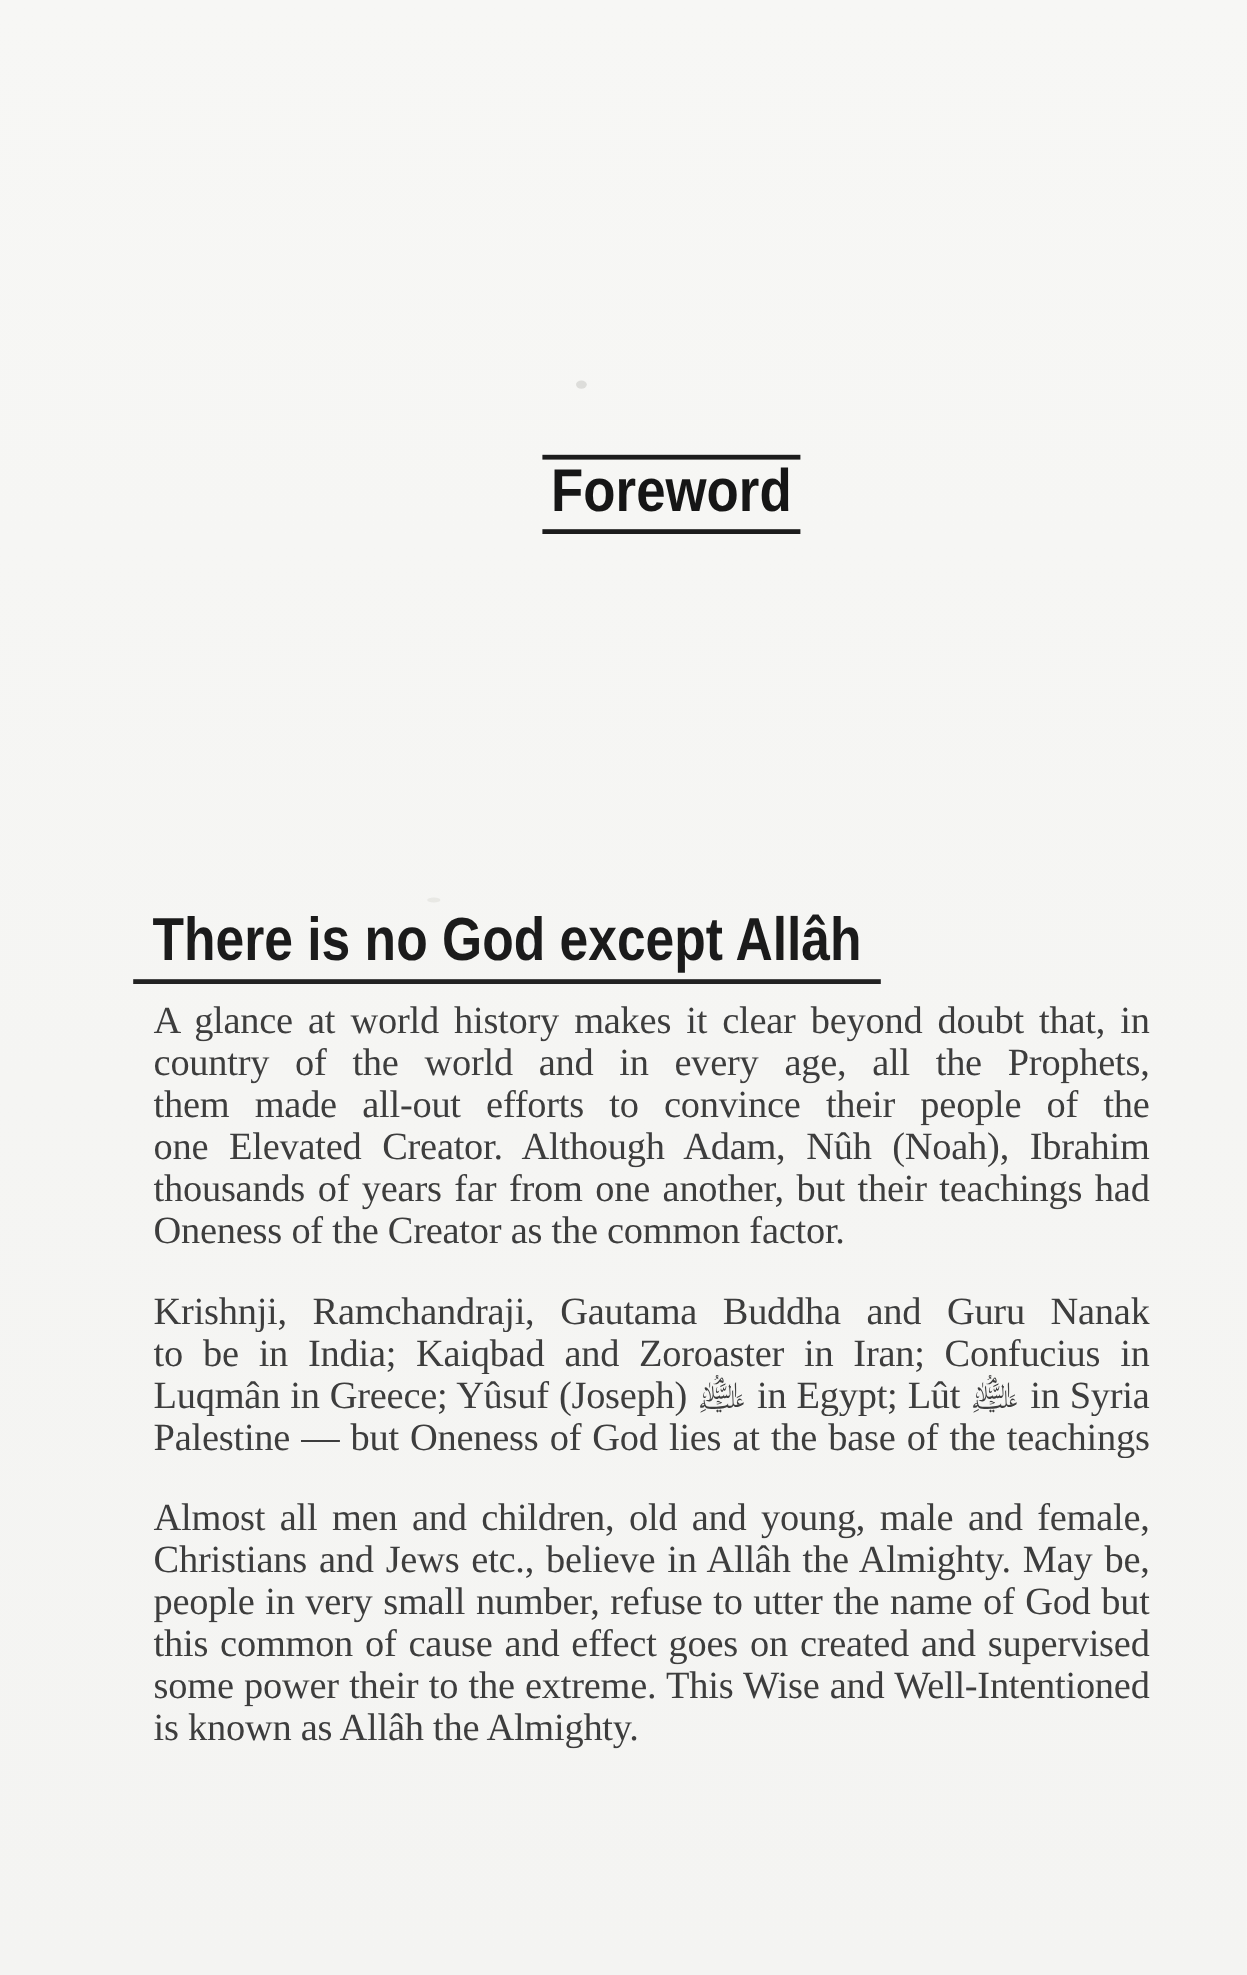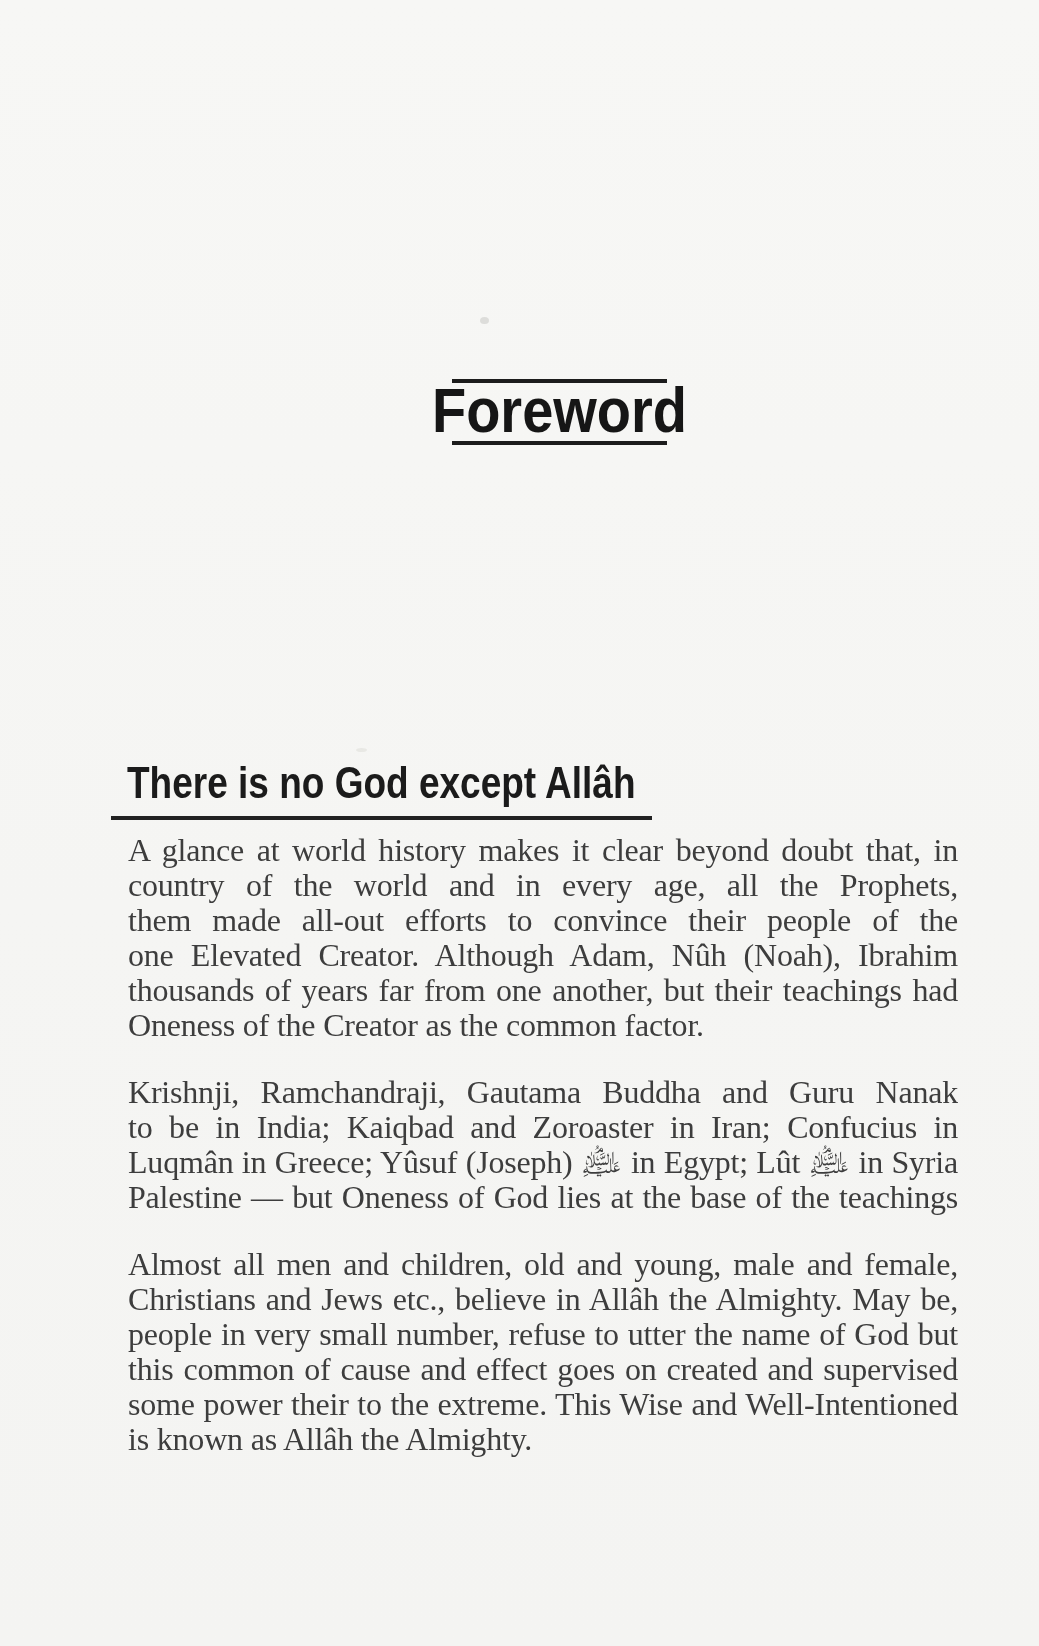--- a/index.html
+++ b/index.html
@@ -20,40 +20,40 @@
     position: absolute;
     left: 452px; top: 379px; width: 215px; height: 58px;
     border-top: 4px solid #1c1c1c;
     border-bottom: 4px solid #1c1c1c;
     display: flex; align-items: center; justify-content: center;
   }
   .title-block h1 {
     margin: 0;
     font-family: "Liberation Sans", "DejaVu Sans", sans-serif;
     font-weight: bold;
-    font-size: 56px; line-height: 50px;
+    font-size: 44px; line-height: 50px;
     color: #161616;
     letter-spacing: 0;
   }
   .stretch-title {
     display: inline-block;
     transform: scaleY(1.14);
     transform-origin: 50% 78%;
   }
 
   
   .section-heading {
     position: absolute;
     left: 111px; top: 763px;
     margin: 0;
     padding: 0 16px 7px 16px;
     border-bottom: 4px solid #222222;
     font-family: "Liberation Sans", "DejaVu Sans", sans-serif;
     font-weight: bold;
-    font-size: 37px; line-height: 46px;
+    font-size: 43px; line-height: 46px;
     color: #1b1b1b;
     white-space: nowrap;
   }
   .stretch-heading {
     display: inline-block;
     transform: scaleY(1.18);
     transform-origin: 0 82%;
   }
 
   

